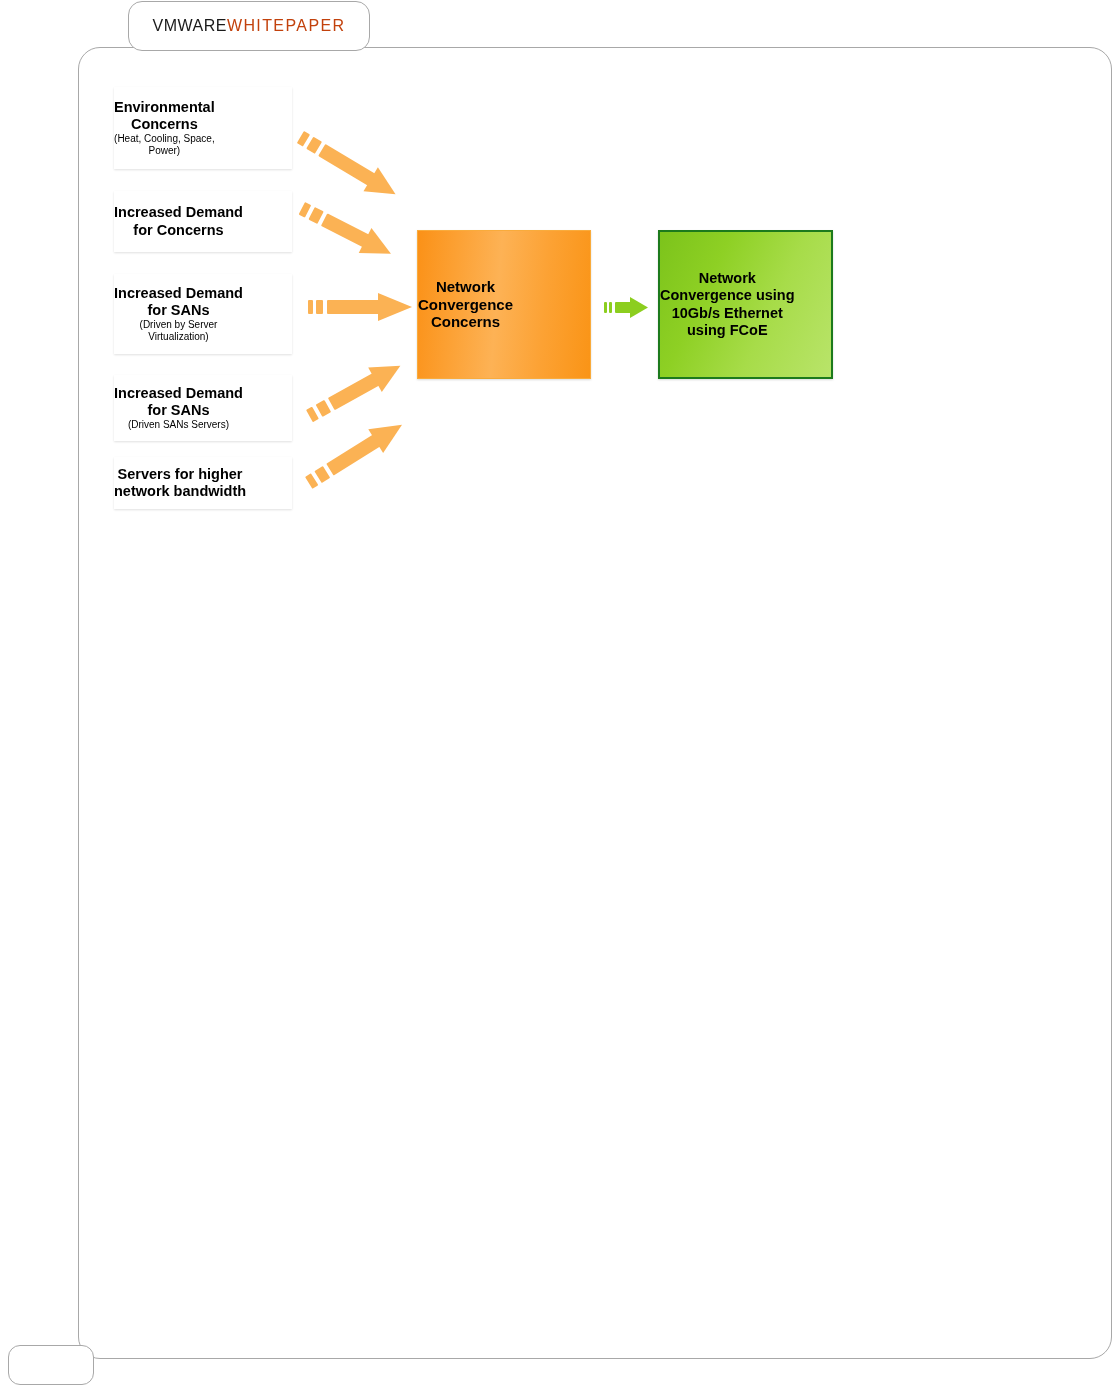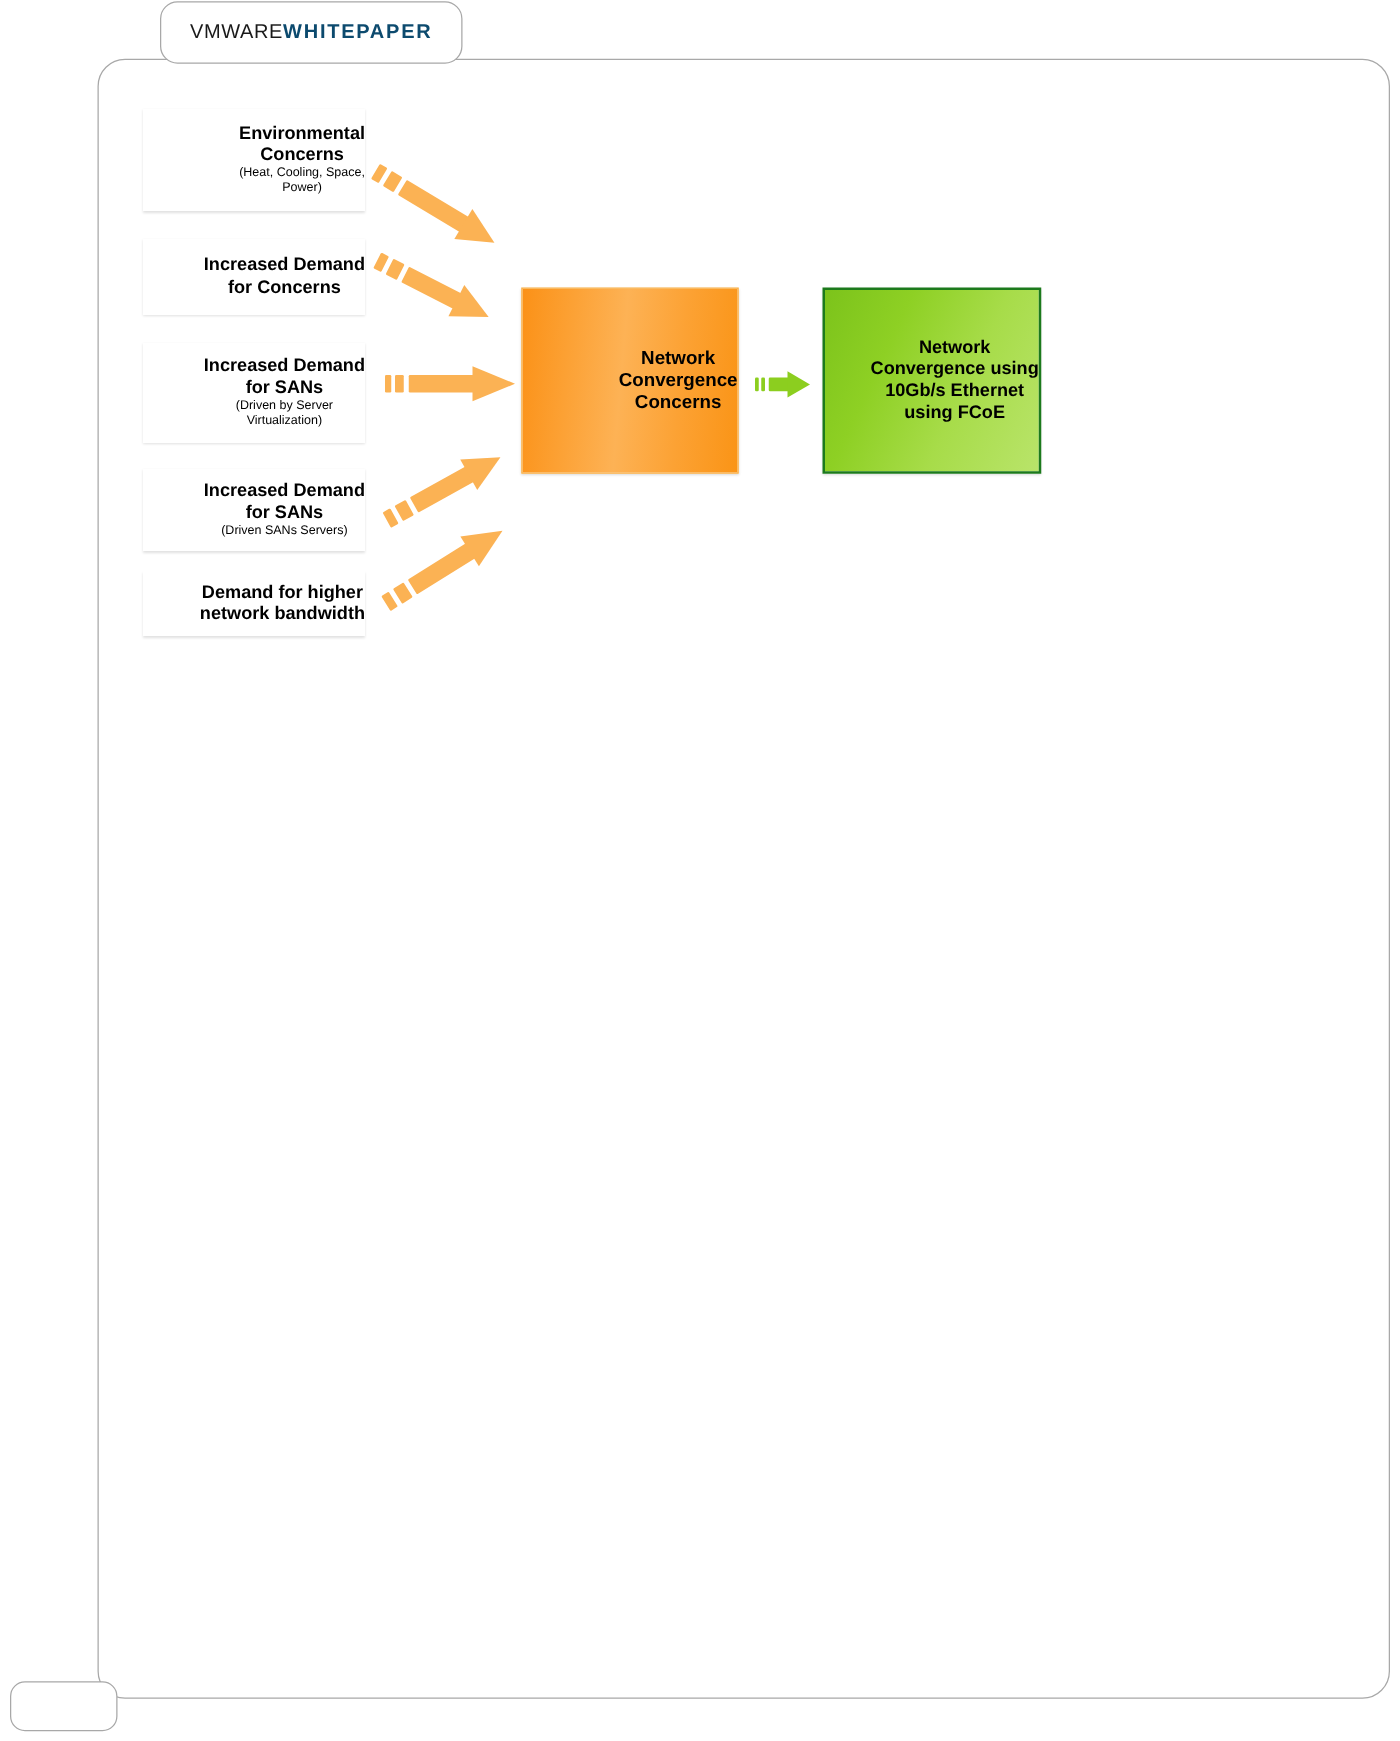--- a/index.html
+++ b/index.html
@@ -45,22 +45,22 @@
   .header-tab .brand {
     font-size: 16px;
     letter-spacing: 0.5px;
     color: #1a1a1a;
     white-space: nowrap;
   }
   .header-tab .brand-strong {
     font-weight: normal;
   }
   .header-tab .brand-light {
-    font-weight: bold;
-    color: #0c4a6e;
+    font-weight: normal;
+    color: #c2410c;
     letter-spacing: 1.4px;
     text-align: center;
   }
   .footer-tab {
     position: absolute;
     left: 8px;
     top: 1345px;
     width: 86px;
     height: 40px;
     border: 1px solid #a8a8a8;
@@ -77,21 +77,21 @@
     top: 0;
     width: 1120px;
     height: 560px;
   }
 
   .node {
     position: absolute;
     box-sizing: border-box;
     display: flex;
     align-items: center;
-    justify-content: flex-end;
+    justify-content: flex-start;
     text-align: center;
     color: #000000;
   }
 
   .node-yellow {
     background: linear-gradient(100deg, #f5c21c 0%, #f9d githubs 0%, #f7ce3c 14%, #fbe07a 46%, #fdeda6 78%, #fdf0b4 100%);
     border: none;
     box-shadow: 0 1px 2px rgba(0,0,0,0.12);
   }
 
@@ -171,21 +171,21 @@
   <div class="node node-yellow node-lines" style="left:114px; top:375px; width:178px; height:66px;">
     <div>
       <div class="line-bold">Increased Demand</div>
       <div class="line-bold">for SANs</div>
       <div class="line-reg">(Driven SANs Servers)</div>
     </div>
   </div>
 
   <div class="node node-yellow node-lines" style="left:114px; top:457px; width:178px; height:52px;">
     <div>
-      <div class="line-bold">Demand for higher</div>
+      <div class="line-bold">Servers for higher</div>
       <div class="line-bold">network bandwidth</div>
     </div>
   </div>
 
   <div class="node node-orange node-lines" style="left:417px; top:230px; width:174px; height:149px;">
     <div>
       <div class="line-bold">Network</div>
       <div class="line-bold">Convergence</div>
       <div class="line-bold">Concerns</div>
     </div>

